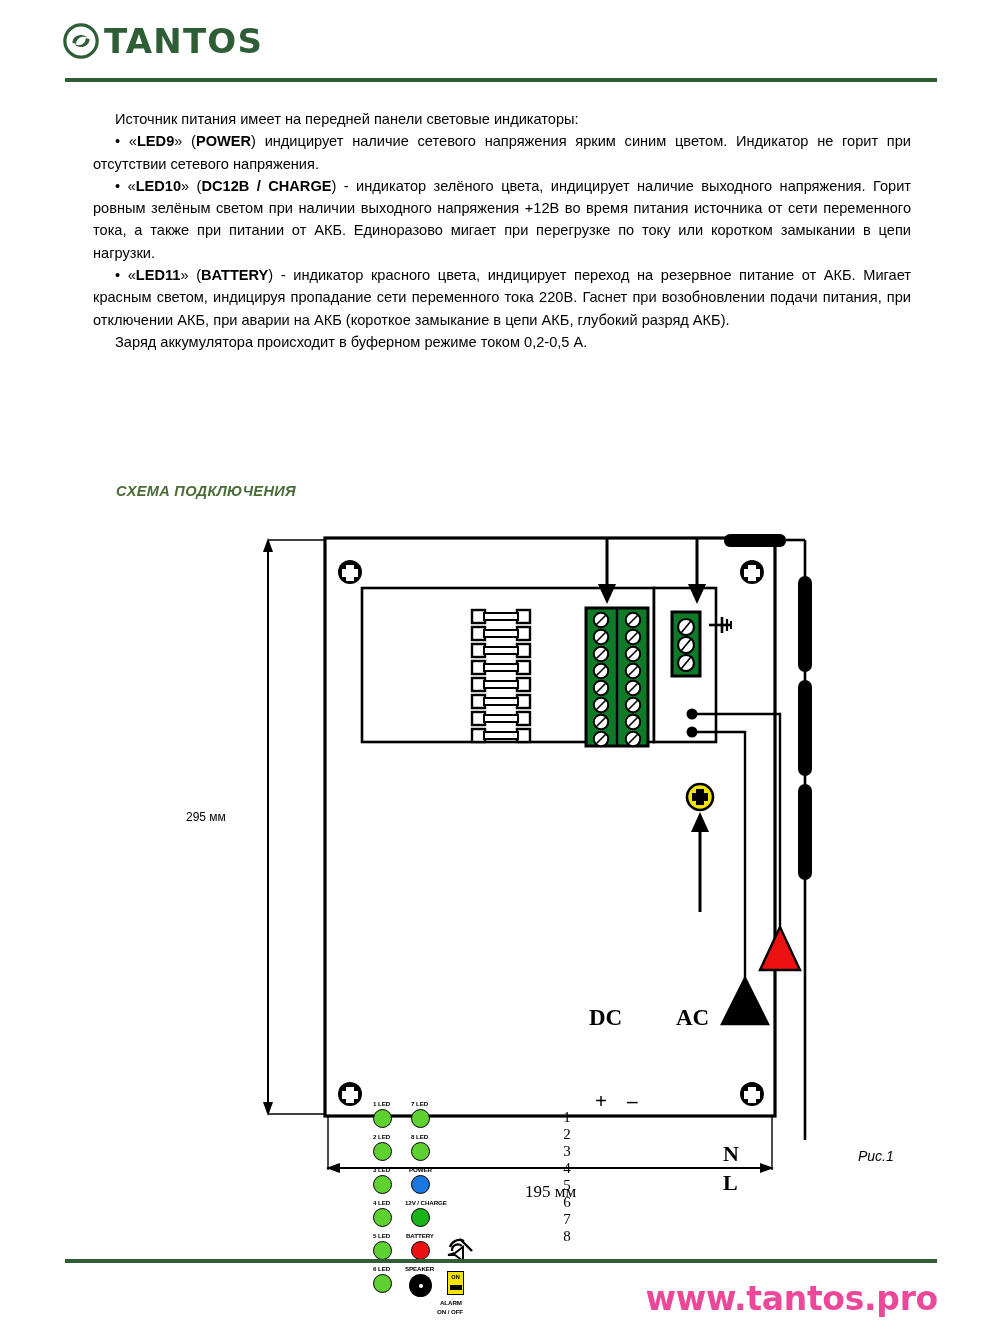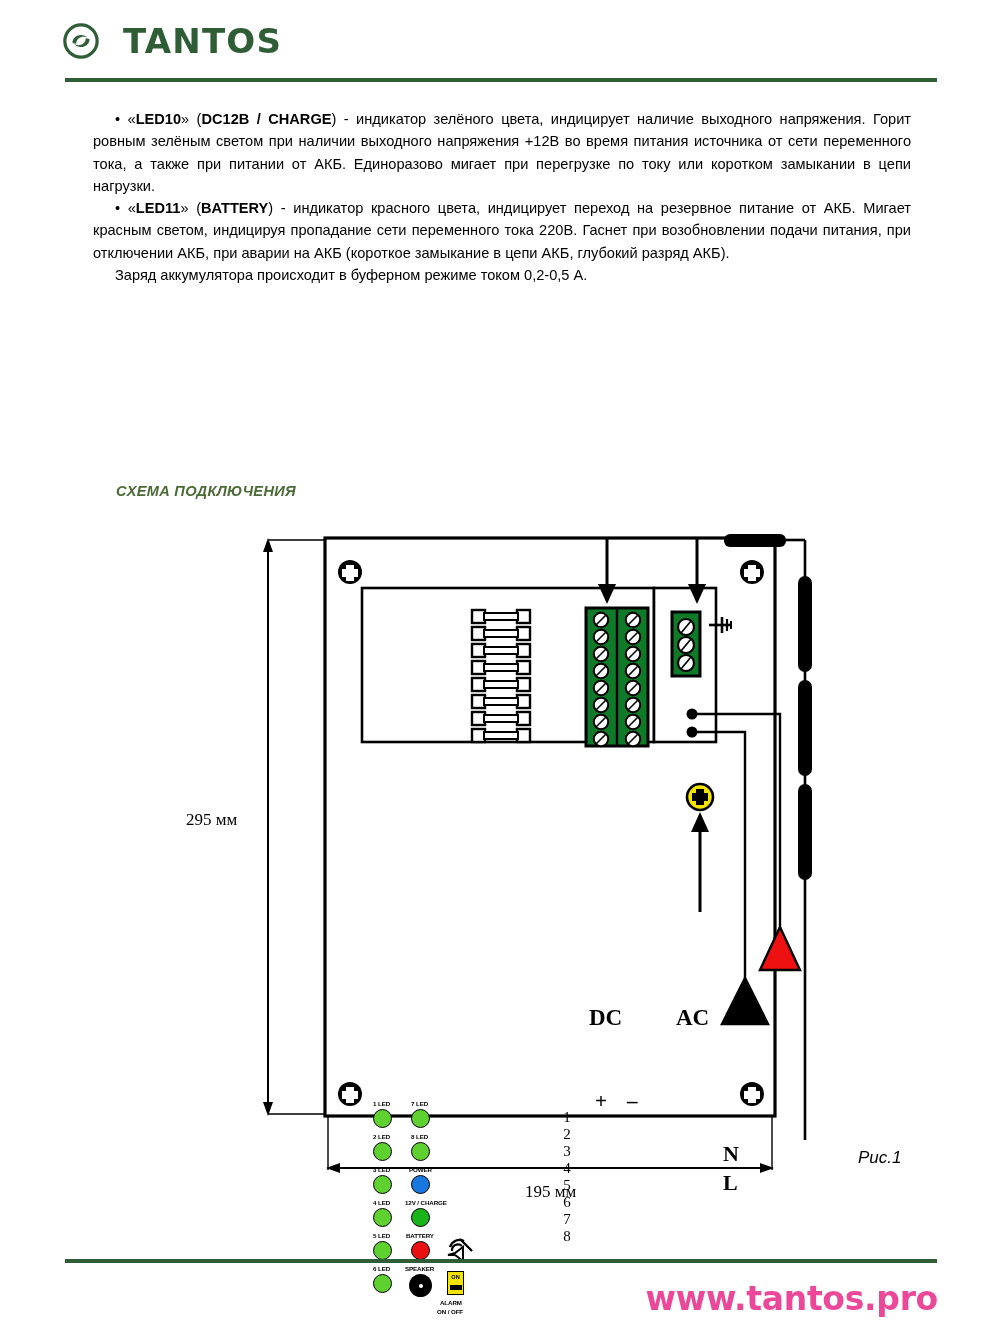--- a/index.html
+++ b/index.html
@@ -21,21 +21,21 @@
   #header {
     position: absolute;
     left: 0; top: 0;
     width: 1000px; height: 90px;
   }
   #logo-wrap {
     position: absolute;
     left: 62px; top: 22px;
     display: flex;
     align-items: center;
-    gap: 23px;
+    gap: 4px;
   }
   #logo-mark {
     width: 38px; height: 38px;
     flex: 0 0 38px;
   }
   #logo-text {
     font-family: "DejaVu Sans", sans-serif;
     font-weight: bold;
     font-size: 34px;
     letter-spacing: 1.2px;
@@ -95,30 +95,30 @@
 
   
   #figure {
     position: absolute;
     left: 0px; top: 500px;
     width: 1000px; height: 730px;
   }
   #fig-caption {
     position: absolute;
     left: 858px; top: 1148px;
-    font-size: 17px;
+    font-size: 14px;
     font-style: italic;
     color: #000;
     text-align: right;
   }
   #dim-v-label {
     position: absolute;
     left: 186px; top: 810px;
-    font-family: Liberation Serif, serif;
-    font-size: 17px;
+    font-family: Liberation Sans, sans-serif;
+    font-size: 12px;
   }
   #dim-h-label {
     position: absolute;
     left: 525px; top: 1182px;
     font-family: "Liberation Serif", serif;
     font-size: 17px;
   }
   .fig-lbl {
     position: absolute;
     font-family: "Liberation Serif", serif;
@@ -213,22 +213,24 @@
       <circle cx="20" cy="20" r="17" fill="none" stroke="#2e5d36" stroke-width="3.4"></circle>
       <path d="M11 22 C11 13, 23 11, 27 17 C23 14, 15 16, 15 23 Z" fill="#2e5d36"></path>
       <path d="M29 18 C29 27, 17 29, 13 23 C17 26, 25 24, 25 17 Z" fill="#2e5d36"></path>
     </svg>
     <div id="logo-text">TANTOS</div>
   </div>
   <div id="header-rule"></div>
 </div>
 
 <div id="bodytext">
-
-
+  <p class="para indent">Источник питания имеет на передней панели световые индикаторы:</p>
+
+
+  <p class="para bullet"><span>• «</span><span class="b">LED9</span><span>» (</span><span class="b">POWER</span><span>) индицирует наличие сетевого напряжения ярким синим цветом. Индикатор не горит при отсутствии сетевого напряжения.</span></p>
 
   <p class="para bullet"><span>• «</span><span class="b">LED10</span><span>» (</span><span class="b">DC12В / CHARGE</span><span>) - индикатор зелёного цвета, индицирует наличие выходного напряжения. Горит ровным зелёным светом при наличии выходного напряжения +12В во время питания источника от сети переменного тока, а также при питании от АКБ. Единоразово мигает при перегрузке по току или коротком замыкании в цепи нагрузки.</span></p>
 
   <p class="para bullet"><span>• «</span><span class="b">LED11</span><span>» (</span><span class="b">BATTERY</span><span>) - индикатор красного цвета, индицирует переход на резервное питание от АКБ. Мигает красным светом, индицируя пропадание сети переменного тока 220В. Гаснет при возобновлении подачи питания, при отключении АКБ, при аварии на АКБ (короткое замыкание в цепи АКБ, глубокий разряд АКБ).</span></p>
 
   <p class="para indent">Заряд аккумулятора происходит в буферном режиме током 0,2-0,5 А.</p>
 </div>
 
 <div id="section-title">СХЕМА ПОДКЛЮЧЕНИЯ</div>
 

